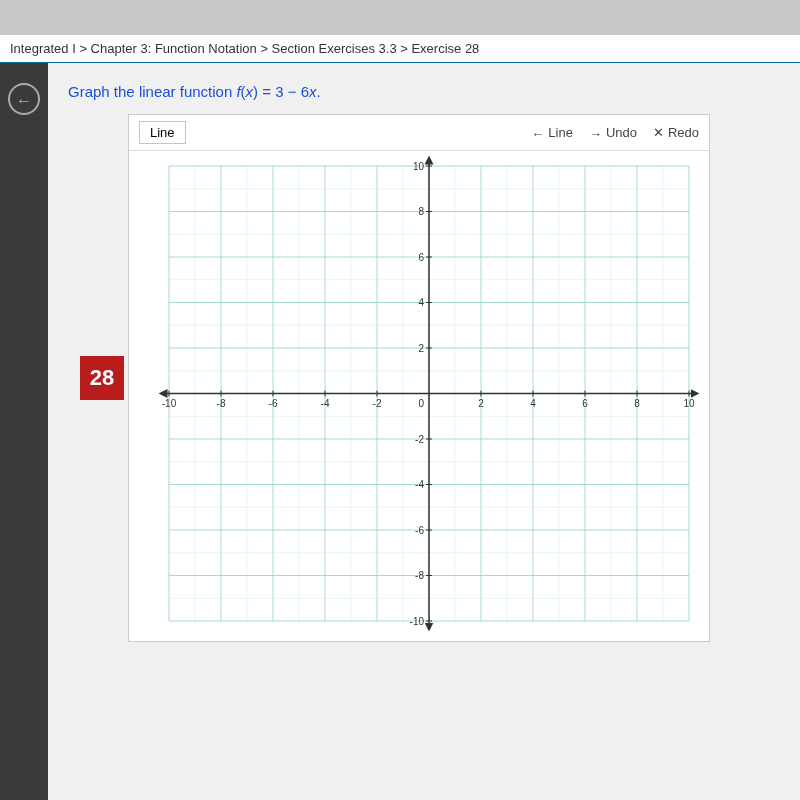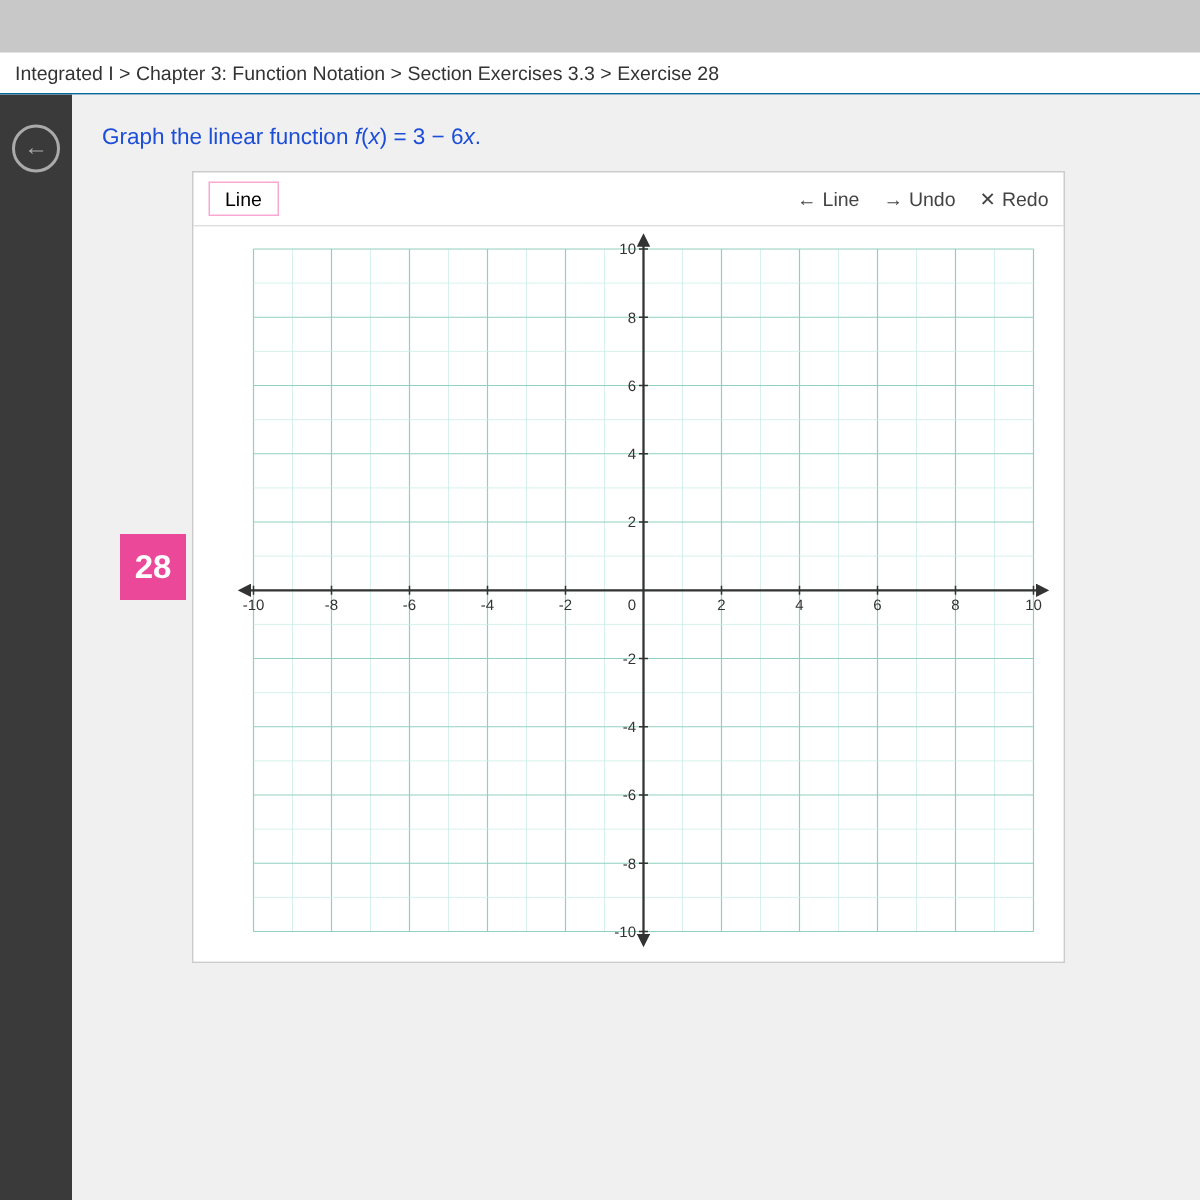--- a/index.html
+++ b/index.html
@@ -114,21 +114,21 @@
     svg.grid-svg {
       display: block;
     }
 
     
     .exercise-badge {
       position: absolute;
       left: -48px;
       top: 50%;
       transform: translateY(-50%);
-      background: #ec4899;
+      background: #b91c1c;
       color: white;
       font-size: 22px;
       font-weight: bold;
       width: 44px;
       height: 44px;
       display: flex;
       align-items: center;
       justify-content: center;
     }
 

